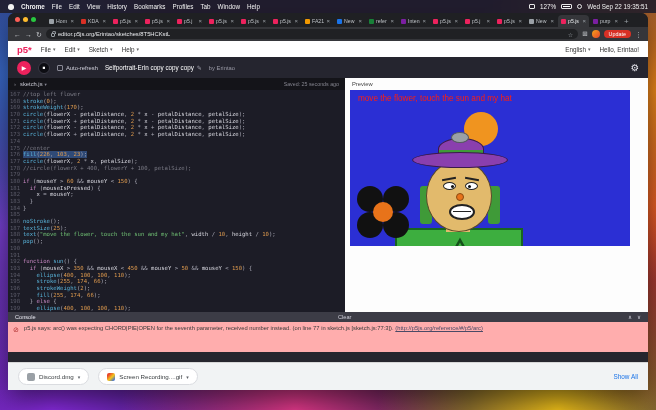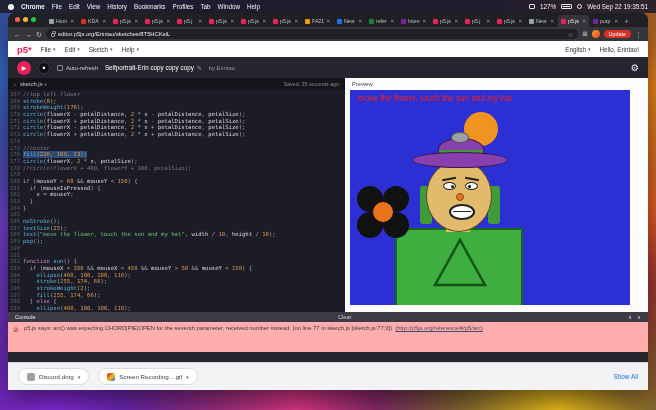--- a/index.html
+++ b/index.html
@@ -83,21 +83,21 @@
   .saved{margin-left:auto;color:#85858f;font-size:5.3px;}
   .code{flex:1;overflow:hidden;font-family:"DejaVu Sans Mono",monospace;font-size:5.6px;line-height:6.7px;padding-top:1px;}
   .cline{display:flex;white-space:pre;height:6.7px;}
   .gut{width:15px;text-align:right;padding-right:3px;color:#5c5c6a;flex:0 0 15px;}
   .ctext{color:#d8d8e0;}
   .ctext.sel{background:rgba(66,120,200,.5);}
   .t-com{color:#7a7a85}.t-str{color:#6fbf73}.t-num{color:#de9a4e}.t-kw{color:#c586c0}
   .t-fn{color:#58b2d8}.t-id{color:#d8d8e0}.t-pn{color:#a8a8b4}
   .right{flex:1;background:#fdfdfd;position:relative;min-width:0;}
   .previewbar{height:12px;display:flex;align-items:center;padding:0 7px;color:#444;font-size:5.8px;}
-  .canvas{position:absolute;left:5px;top:12px;width:280px;height:215px;background:#2b2fd4;overflow:hidden;padding-left:28px;}
+  .canvas{position:absolute;left:5px;top:12px;width:280px;height:156px;background:#2b2fd4;overflow:hidden;padding-left:28px;}
   .cv-msg{position:absolute;left:8px;top:4px;color:#ff1f0f;font-size:8.2px;white-space:nowrap;}
   .cv{position:absolute;}
   .sun{left:114px;top:22px;width:34px;height:34px;border-radius:50%;background:#f0941f;}
   .shirt{left:45px;top:138px;width:128px;height:80px;background:#3dae3f;border:2px solid #18651f;}
   .neck{left:96px;top:128px;width:24px;height:14px;background:#e2ba6c;}
   .head{left:76px;top:70px;width:66px;height:72px;background:#e2ba6c;border:1px solid #5a4a2a;border-radius:50%;}
   .hair{width:12px;height:38px;background:#3f9a38;border-radius:3px;top:96px;}
   .hairL{left:70px}.hairR{left:138px}
   .hat-dome{left:88px;top:48px;width:46px;height:22px;background:#8a3fae;border:1px solid #3a1a4a;
     border-radius:100% 100% 0 0;}

